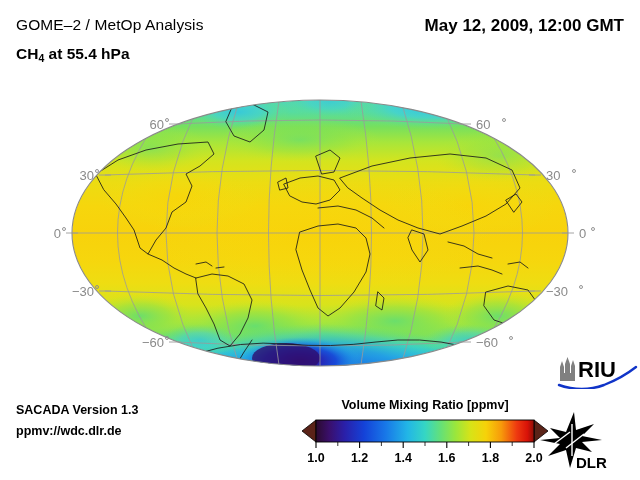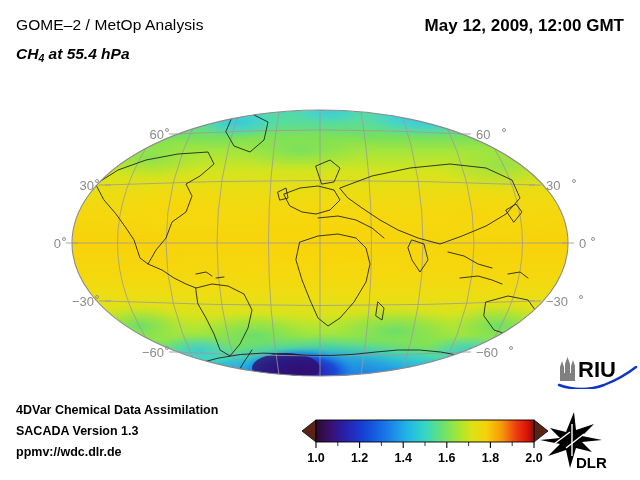--- a/index.html
+++ b/index.html
@@ -34,34 +34,33 @@
     font-weight: bold;
     white-space: nowrap;
   }
   #header-subtitle {
     position: absolute;
     left: 16px;
     top: 45px;
     font-size: 15.5px;
     font-weight: bold;
     white-space: nowrap;
-    font-style: italic;
   }
   #header-subtitle sub {
     font-size: 10.5px;
     vertical-align: baseline;
     position: relative;
     top: 3px;
   }
 
   
   #map-area {
     position: absolute;
     left: 0;
-    top: 88px;
+    top: 78px;
     width: 640px;
     height: 310px;
   }
   #map-svg { display: block; }
 
   .lat-label {
     font-family: "Liberation Sans", sans-serif;
     font-size: 13px;
     fill: #8a8a8a;
   }
@@ -332,26 +331,26 @@
     <circle cx="504" cy="42" r="1.5" fill="none" stroke="#8a8a8a" stroke-width="0.9"></circle>
     <circle cx="574" cy="93" r="1.5" fill="none" stroke="#8a8a8a" stroke-width="0.9"></circle>
     <circle cx="593" cy="151" r="1.5" fill="none" stroke="#8a8a8a" stroke-width="0.9"></circle>
     <circle cx="581" cy="209" r="1.5" fill="none" stroke="#8a8a8a" stroke-width="0.9"></circle>
     <circle cx="511" cy="260" r="1.5" fill="none" stroke="#8a8a8a" stroke-width="0.9"></circle>
   </g>
 </svg>
 </div>
 
 <div id="footer-lines">
-  <div class="footer-line">4DVar Chemical Data Assimilation</div>
   <div class="footer-line">SACADA Version 1.3</div>
   <div class="footer-line">ppmv://wdc.dlr.de</div>
 </div>
 
 <div id="colorbar-block">
+  <div id="colorbar-title">Volume Mixing Ratio [ppmv]</div>
   <svg id="colorbar-svg" width="250" height="52" viewBox="0 0 250 52" xmlns="http://www.w3.org/2000/svg">
     <defs>
       <linearGradient id="cbarGrad" x1="0" y1="0" x2="1" y2="0">
         <stop offset="0%" stop-color="#2b0b2e"></stop>
         <stop offset="6%" stop-color="#3a0f6b"></stop>
         <stop offset="13%" stop-color="#2a1fa8"></stop>
         <stop offset="22%" stop-color="#1442d8"></stop>
         <stop offset="32%" stop-color="#1878e8"></stop>
         <stop offset="42%" stop-color="#22b6e6"></stop>
         <stop offset="50%" stop-color="#35d6c4"></stop>

